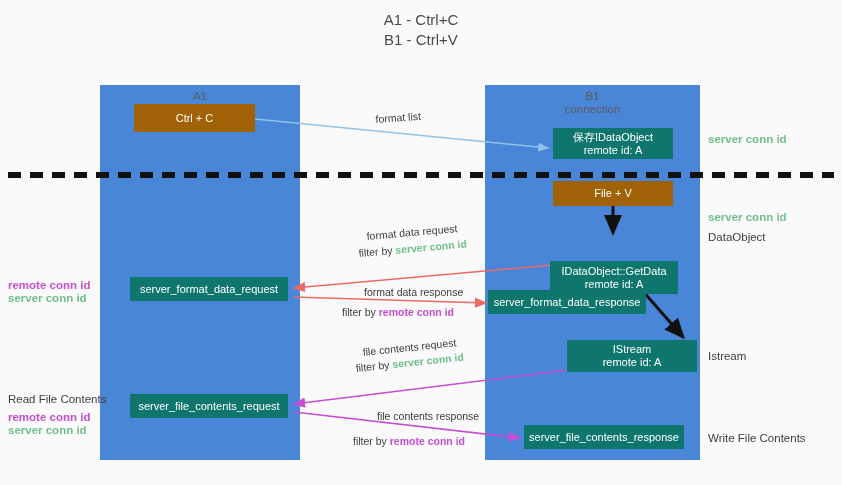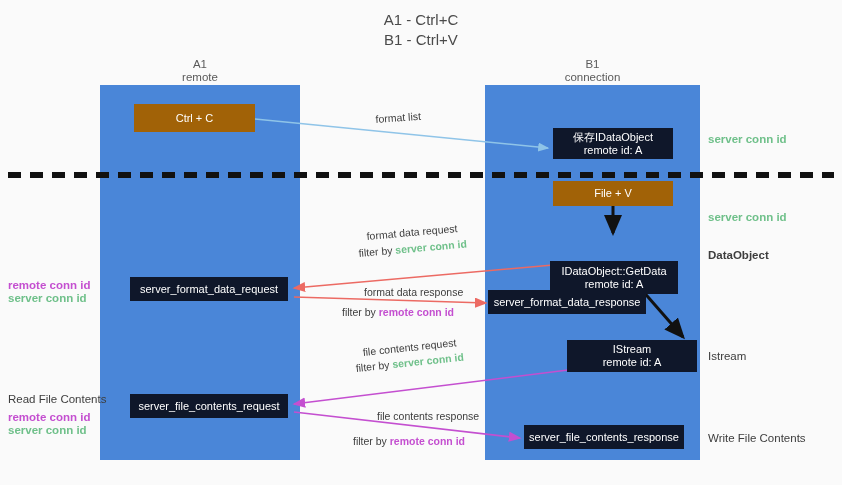--- a/index.html
+++ b/index.html
@@ -15,39 +15,39 @@
   .abs{position:absolute;}
 
   
   #title{
     left:0;top:10px;width:842px;text-align:center;
     font-size:15px;color:#4a4a4a;line-height:20px;
   }
 
   
   .lane-head{
-    font-size:11.5px;color:#5a5a5a;text-align:center;line-height:13px;
+    font-size:11.5px;color:#5a5a5a;text-align:center;line-height:13px;margin-top:32px;
   }
   .lane-head .big{display:block;}
   .lane-head .sub{display:block;}
 
   
   .lane{
     background:#4a86d8;
   }
 
   
   .box{
     box-sizing:border-box;
     display:flex;align-items:center;justify-content:center;
     text-align:center;color:#ffffff;
     font-size:11px;line-height:13px;
   }
   .box.green{background:#a16207;}
-  .box.orange{background:#0f172a;}
+  .box.orange{background:#0f766e;}
   .box .inner{width:100%;padding:0 4px;}
 
   
   .side-label{font-size:11.5px;color:#3d3d3d;line-height:14px;white-space:nowrap;}
   .conn-green{color:#6fc08a;font-weight:bold;}
   .conn-purple{color:#c44fd0;font-weight:bold;}
 
   
   .ann{
     font-size:10.5px;color:#3d3d3d;white-space:nowrap;line-height:14px;
@@ -156,21 +156,21 @@
   </div>
 
   <div class="abs ui box orange" style="left:130px;top:394px;width:158px;height:24px;">
     <span class="inner">server_file_contents_request</span>
   </div>
 
   <div class="abs ui side-label conn-green" style="left:708px;top:132px;">server conn id</div>
 
   <div class="abs ui side-label conn-green" style="left:708px;top:210px;">server conn id</div>
 
-  <div class="abs ui side-label" style="left:708px;top:248px;font-weight:bold;">DataObject</div>
+  <div class="abs ui side-label" style="left:708px;top:230px;">DataObject</div>
 
   <div class="abs ui side-label" style="left:708px;top:349px;">Istream</div>
 
   <div class="abs ui side-label" style="left:708px;top:431px;">Write File Contents</div>
 
   <div class="abs ui side-label conn-purple" style="left:8px;top:278px;">remote conn id</div>
   <div class="abs ui side-label conn-green" style="left:8px;top:291px;">server conn id</div>
 
   <div class="abs ui side-label" style="left:8px;top:392px;">Read File Contents</div>
   <div class="abs ui side-label conn-purple" style="left:8px;top:410px;">remote conn id</div>

